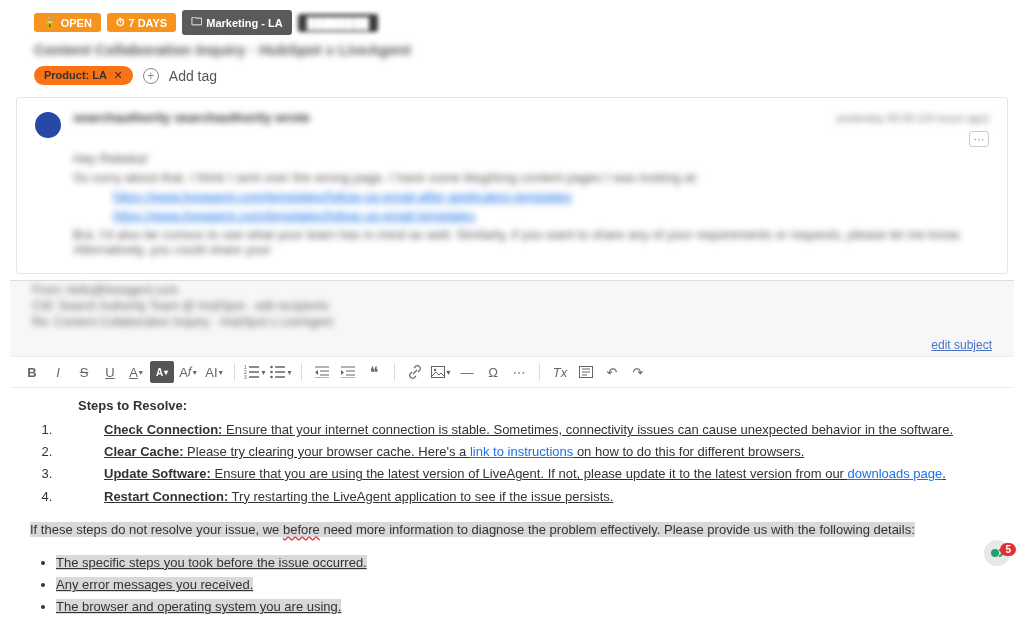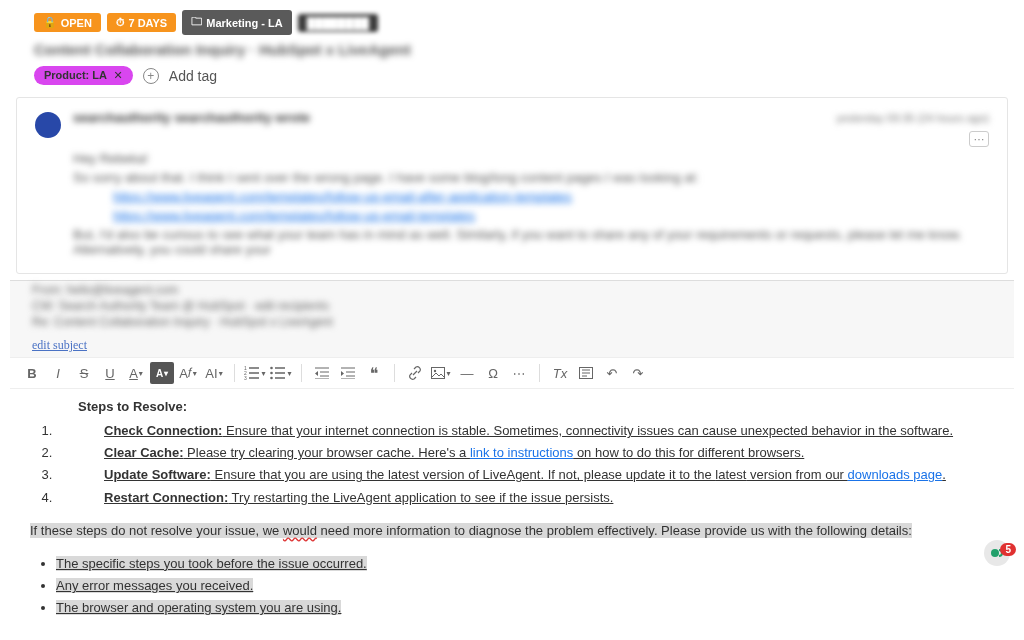--- a/index.html
+++ b/index.html
@@ -20,21 +20,21 @@
     display: inline-flex; align-items: center; gap: 4px;
     padding: 3px 9px; font-size: 11px; font-weight: 700;
     border-radius: 3px; color: #fff;
   }
   .badge.orange { background: #f7941d; }
   .badge.dark   { background: #5a5a5a; }
   .badge.black  { background: #3a3a3a; filter: blur(2px); }
   .subject-blur { filter: blur(3px); color:#555; font-weight:600; font-size:15px; margin: 4px 0 8px;}
   .tag-row { display:flex; align-items:center; gap:10px; margin-bottom:8px; }
   .chip {
-    background:#d946ef; color:#333; font-size:11px; font-weight:600;
+    background:#f97316; color:#333; font-size:11px; font-weight:600;
     padding:3px 10px; border-radius:12px;
   }
   .chip .x { margin-left:4px; font-weight:400; }
   .plus-circle{
     width:16px; height:16px; border:1px solid #888; border-radius:50%;
     display:inline-flex; align-items:center; justify-content:center; font-size:12px; color:#888;
   }
   .add-tag-text { font-size:14px; color:#555; }
 
   .message-panel {
@@ -60,21 +60,21 @@
     margin: 6px 10px 0; background:#f7f7f7; border-top:1px solid #ddd;
   }
   .composer-head {
     display:flex; justify-content:space-between; align-items:center;
     padding:8px 22px 4px;
   }
   .reply-title { font-weight:700; }
   .head-icons { display:flex; gap:14px; color:#555; font-size:14px; }
   .meta-lines { padding:0 22px 6px; }
   .meta-blur { filter:blur(3px); color:#666; font-size:12px; margin:2px 0; }
-  .edit-subject { text-align:left; padding:0 22px 4px;font-family:Liberation Serif, serif; }
+  .edit-subject { text-align:right; padding:0 22px 4px; }
   .edit-subject a { color:#4a72c4; font-size:12px; text-decoration:underline; }
 
   
   .tb {
     display:flex; align-items:center; gap:2px;
     padding:4px 10px; background:#fff; border-top:1px solid #eee; border-bottom:1px solid #eee;
     font-size:13px; color:#666;
   }
   .tb .sep { width:1px; height:18px; background:#ddd; margin:0 6px; }
   .tb-btn {
@@ -262,21 +262,21 @@
 
   <div class="editor">
     <b>Steps to Resolve:</b>
     <ol>
       <li><b>Check Connection:</b><span> Ensure that your internet connection is stable. Sometimes, connectivity issues can cause unexpected behavior in the software.</span></li>
       <li><b>Clear Cache:</b><span> Please try clearing your browser cache. Here's a </span><a>link to instructions</a><span> on how to do this for different browsers.</span></li>
       <li><b>Update Software:</b><span> Ensure that you are using the latest version of LiveAgent. If not, please update it to the </span><u>latest</u><span> version from our </span><a>downloads page</a><span>.</span></li>
       <li><b>Restart Connection:</b><span> Try restarting the LiveAgent application to see if the issue persists.</span></li>
     </ol>
     <p>
-      <span class="hl">If these steps do not resolve your issue, we </span><span class="hl sp-err">would</span><span class="hl"> need more information to diagnose the problem effectively. Please provide us with the following details:</span>
+      <span class="hl">If these steps do not resolve your issue, we </span><span class="hl sp-err">before</span><span class="hl"> need more information to diagnose the problem effectively. Please provide us with the following details:</span>
     </p>
     <ul>
       <li><span class="hl">The specific steps you took before the issue occurred.</span></li>
       <li><span class="hl">Any error messages you received.</span></li>
       <li><span class="hl">The browser and operating system you are using.</span></li>
     </ul>
     
 
     
     

